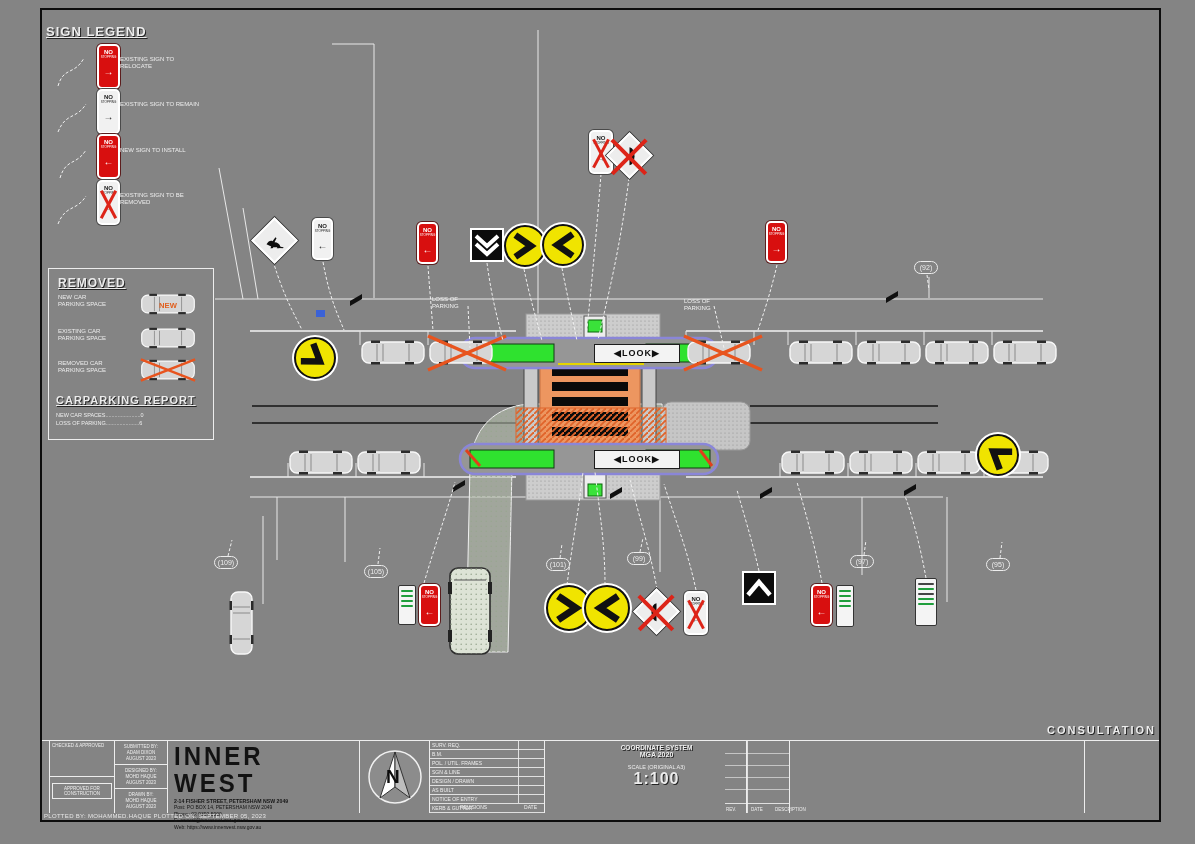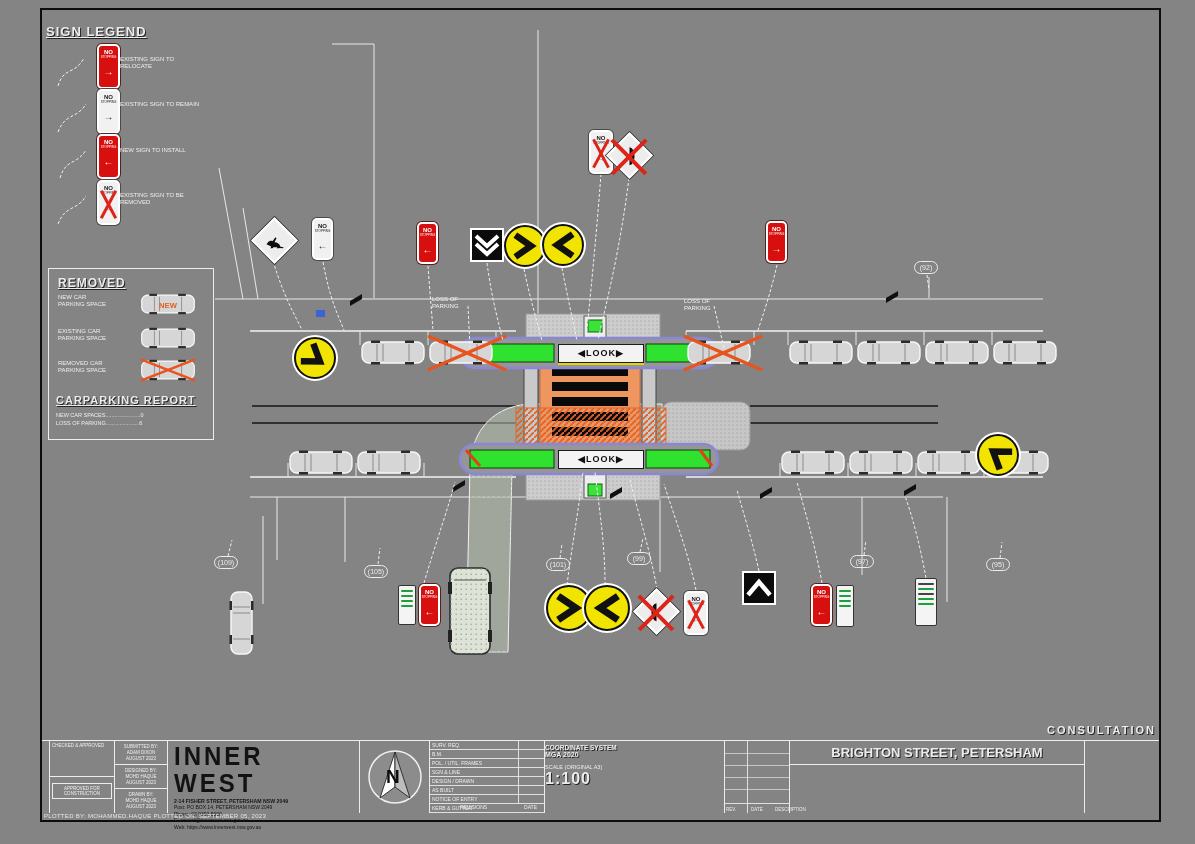--- a/index.html
+++ b/index.html
@@ -30,21 +30,21 @@
   .diamond.removed::after{transform:rotate(-45deg);}
   .chev{position:absolute;width:34px;height:34px;background:#0b0b0b;border:2px solid #fff;box-sizing:border-box;z-index:6;}
   .yc{position:absolute;border-radius:50%;background:#f0e400;border:2px solid #101010;box-shadow:0 0 0 2px #fff;
       display:flex;align-items:center;justify-content:center;z-index:6;}
   .psign{position:absolute;background:#f4f4f4;border:1px solid #333;border-radius:2px;display:flex;
       flex-direction:column;gap:3px;padding:4px 2px;box-sizing:border-box;z-index:6;}
   .psign i{display:block;height:2px;background:#1f9e3c;border-radius:1px;}
   .oval{position:absolute;min-width:24px;height:13px;border:1px solid #ededed;border-radius:7px;color:#ededed;
       font-size:7px;line-height:12px;text-align:center;padding:0 2px;box-sizing:border-box;z-index:6;}
   .look{position:absolute;width:84px;height:17px;background:#f3f3f3;border:1px solid #1c1c1c;color:#101010;
-      font-size:9px;font-weight:bold;text-align:center;line-height:16px;letter-spacing:1px;z-index:5;}
+      font-size:9px;font-weight:bold;text-align:center;line-height:16px;letter-spacing:1px;z-index:5;margin-left:36px;}
   .losslab{position:absolute;color:#f2f2f2;font-size:6px;line-height:6.5px;z-index:6;}
   
   .lgbox{position:absolute;left:48px;top:268px;width:164px;height:170px;border:1.5px solid #ededed;z-index:4;}
   .slg-label{position:absolute;width:84px;font-size:6px;line-height:7px;color:#ededed;z-index:6;}
   
   .tb{position:absolute;left:42px;top:740px;width:1117px;height:72px;border-top:1.5px solid #ededed;z-index:8;}
   .cell{position:absolute;border-right:1px solid #ededed;box-sizing:border-box;}
   .cl-row{height:8px;border-bottom:1px solid rgba(240,240,240,.85);font-size:5px;line-height:8px;color:#ededed;
       padding-left:2px;white-space:nowrap;overflow:hidden;}
   .credit{border-bottom:1px solid #ededed;height:24px;box-sizing:border-box;text-align:center;color:#ededed;
@@ -535,39 +535,38 @@
       <div class="cl-row">DESIGN / DRAWN</div>
       <div class="cl-row">AS BUILT</div>
       <div class="cl-row">NOTICE OF ENTRY</div>
       <div class="cl-row">KERB &amp; GUTTER</div>
       <div style="position:absolute;bottom:0;left:0;right:0;height:9px;font-size:5px;color:#ededed;display:flex">
         <span style="flex:1;text-align:center">REVISIONS</span>
         <span style="width:27px;text-align:center">DATE</span>
       </div>
     </div>
 
-    <div class="cell" style="left:503px;top:0;width:180px;height:72px;text-align:left">
+    <div class="cell" style="left:525px;top:0;width:180px;height:72px;text-align:center">
       <div style="font-size:6.5px;color:#ededed;margin-top:3px;font-weight:bold;text-shadow:1px 1px 0 #242424">COORDINATE SYSTEM</div>
       <div style="font-size:7px;color:#ededed;font-weight:bold;text-shadow:1px 1px 0 #242424">MGA 2020</div>
       <div style="font-size:5.5px;color:#ededed;margin-top:6px">SCALE (ORIGINAL A3)</div>
       <div style="font-size:16px" class="hollow">1:100</div>
     </div>
 
     <div class="cell" style="left:683px;top:0;width:65px;height:72px">
       <div style="position:absolute;left:22px;top:0;bottom:0;border-left:1px solid rgba(240,240,240,.85)"></div>
       <div style="position:absolute;left:0;right:0;top:12px;border-top:1px solid rgba(240,240,240,.6)"></div>
       <div style="position:absolute;left:0;right:0;top:24px;border-top:1px solid rgba(240,240,240,.6)"></div>
       <div style="position:absolute;left:0;right:0;top:36px;border-top:1px solid rgba(240,240,240,.6)"></div>
       <div style="position:absolute;left:0;right:0;top:48px;border-top:1px solid rgba(240,240,240,.6)"></div>
       <div style="position:absolute;left:0;right:0;top:62px;border-top:1px solid rgba(240,240,240,.85)"></div>
       <div style="position:absolute;bottom:1px;left:1px;font-size:4.5px;color:#ededed">REV.</div>
       <div style="position:absolute;bottom:1px;left:26px;font-size:4.5px;color:#ededed">DATE</div>
       <div style="position:absolute;bottom:1px;left:50px;font-size:4.5px;color:#ededed;white-space:nowrap">DESCRIPTION</div>
     </div>
 
     <div class="cell" style="left:748px;top:0;width:295px;height:72px">
-      <div class="t-row" style="top:0;height:24px;font-size:13px;line-height:24px">BRIGHTON STREET, PETERSHAM</div>
     </div>
 
   </div>
 
   <div class="abs" style="left:44px;top:813px;font-size:6px;color:#e6e6e6;z-index:8;letter-spacing:.3px">PLOTTED BY: MOHAMMED.HAQUE    PLOTTED ON: SEPTEMBER 05, 2023</div>
 </div>
 
 </body></html>

